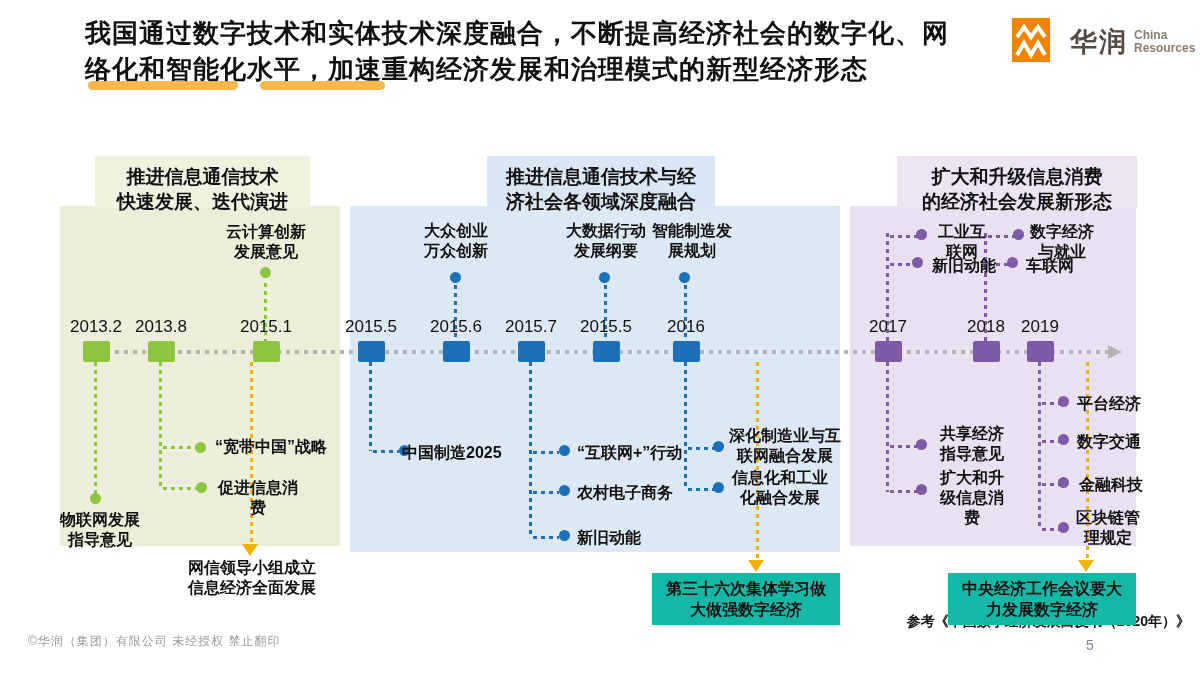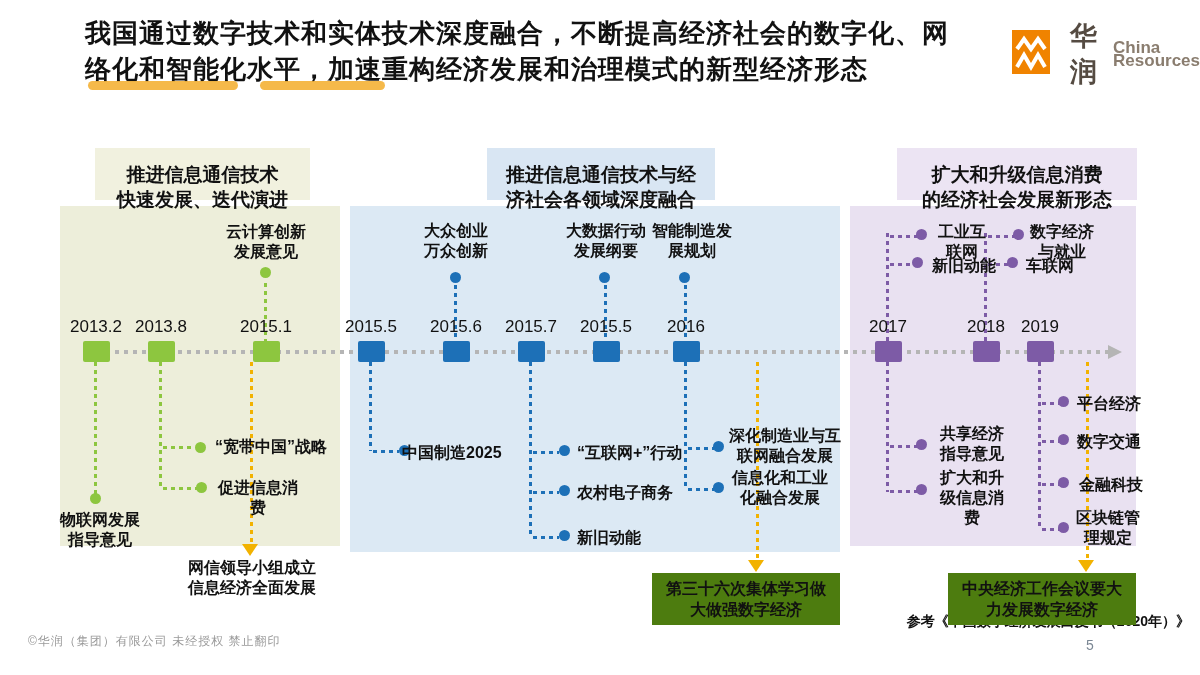--- a/index.html
+++ b/index.html
@@ -8,43 +8,43 @@
   .slide { position:relative; width:1200px; height:675px; background:#ffffff; overflow:hidden; color:#1a1a1a; }
 
   
   .title-line { position:absolute; left:85px; font-size:26px; font-weight:bold; letter-spacing:1px; white-space:nowrap; color:#111; }
   .subtitle { position:absolute; left:172px; top:95px; font-size:23px; font-weight:bold; letter-spacing:1px; white-space:nowrap; color:#111; }
   .hl { position:absolute; height:9px; background:rgba(243,173,42,.85); border-radius:5px; }
 
   
   .logo { position:absolute; left:1012px; top:18px; display:flex; align-items:center; }
   .logo-zh { font-family:"Liberation Serif","DejaVu Serif",serif; font-size:27px; font-weight:bold; color:#554b42; letter-spacing:2px; margin-left:20px; }
-  .logo-en { margin-left:6px; font-size:17px; line-height:13px; color:#8a7d6f; font-weight:bold; }
-
-  
-  .hdr { position:absolute; top:148px; height:52px; font-size:19px; font-weight:bold; text-align:center; line-height:25px; padding-top:14px; color:#111; }
+  .logo-en { margin-left:6px; font-size:12px; line-height:13px; color:#8a7d6f; font-weight:bold; }
+
+  
+  .hdr { position:absolute; top:156px; height:52px; font-size:19px; font-weight:bold; text-align:center; line-height:25px; padding-top:8px; color:#111; }
   .panel { position:absolute; top:206px; }
 
   
   .tl { position:absolute; height:4px; background-image:repeating-linear-gradient(to right,#b5b5b5 0 4px,transparent 4px 9px); z-index:1; }
   .tl-arrow { position:absolute; width:0; height:0; border-left:14px solid #b5b5b5; border-top:7px solid transparent; border-bottom:7px solid transparent; z-index:1; }
   .sq { position:absolute; top:341px; width:27px; height:21px; border-radius:2px; z-index:3; }
   .sq.g { background:#8dc63f; } .sq.b { background:#1d70b7; } .sq.p { background:#7d5ba6; }
   .date { position:absolute; top:317px; width:76px; font-size:17px; font-weight:normal; text-align:center; white-space:nowrap; color:#111; z-index:3; }
 
   
   .vd { position:absolute; width:3px; background-image:repeating-linear-gradient(to bottom,var(--c) 0 4px,transparent 4px 8px); z-index:2; }
   .hd { position:absolute; height:3px; background-image:repeating-linear-gradient(to right,var(--c) 0 4px,transparent 4px 8px); z-index:2; }
   .dot { position:absolute; width:11px; height:11px; border-radius:50%; background:var(--c); z-index:3; }
   .arrow-down { position:absolute; width:0; height:0; border-top:12px solid #f2b200; border-left:8px solid transparent; border-right:8px solid transparent; z-index:3; }
 
   
   .lbl { position:absolute; font-size:16px; font-weight:bold; line-height:20px; text-align:center; color:#111; z-index:4; }
   .lbl.nw { white-space:nowrap; text-align:left; }
-  .graybox { position:absolute; width:188px; background:#4d7c0f; font-size:16px; font-weight:bold; text-align:center; line-height:21px; padding:5px 13px; color:#111; z-index:4; }
+  .graybox { position:absolute; width:188px; background:#14b8a6; font-size:16px; font-weight:bold; text-align:center; line-height:21px; padding:5px 13px; color:#111; z-index:4; }
 
   
   .footer { position:absolute; left:28px; top:633px; font-size:12px; color:#9a9a9a; letter-spacing:1px; }
   .reference { position:absolute; left:900px; top:613px; width:290px; text-align:right; font-size:14px; font-weight:bold; color:#111; }
   .pagenum { position:absolute; left:1086px; top:637px; font-size:14px; color:#7b8794; }
 </style>
 </head>
 <body>
 
 <div class="slide">

